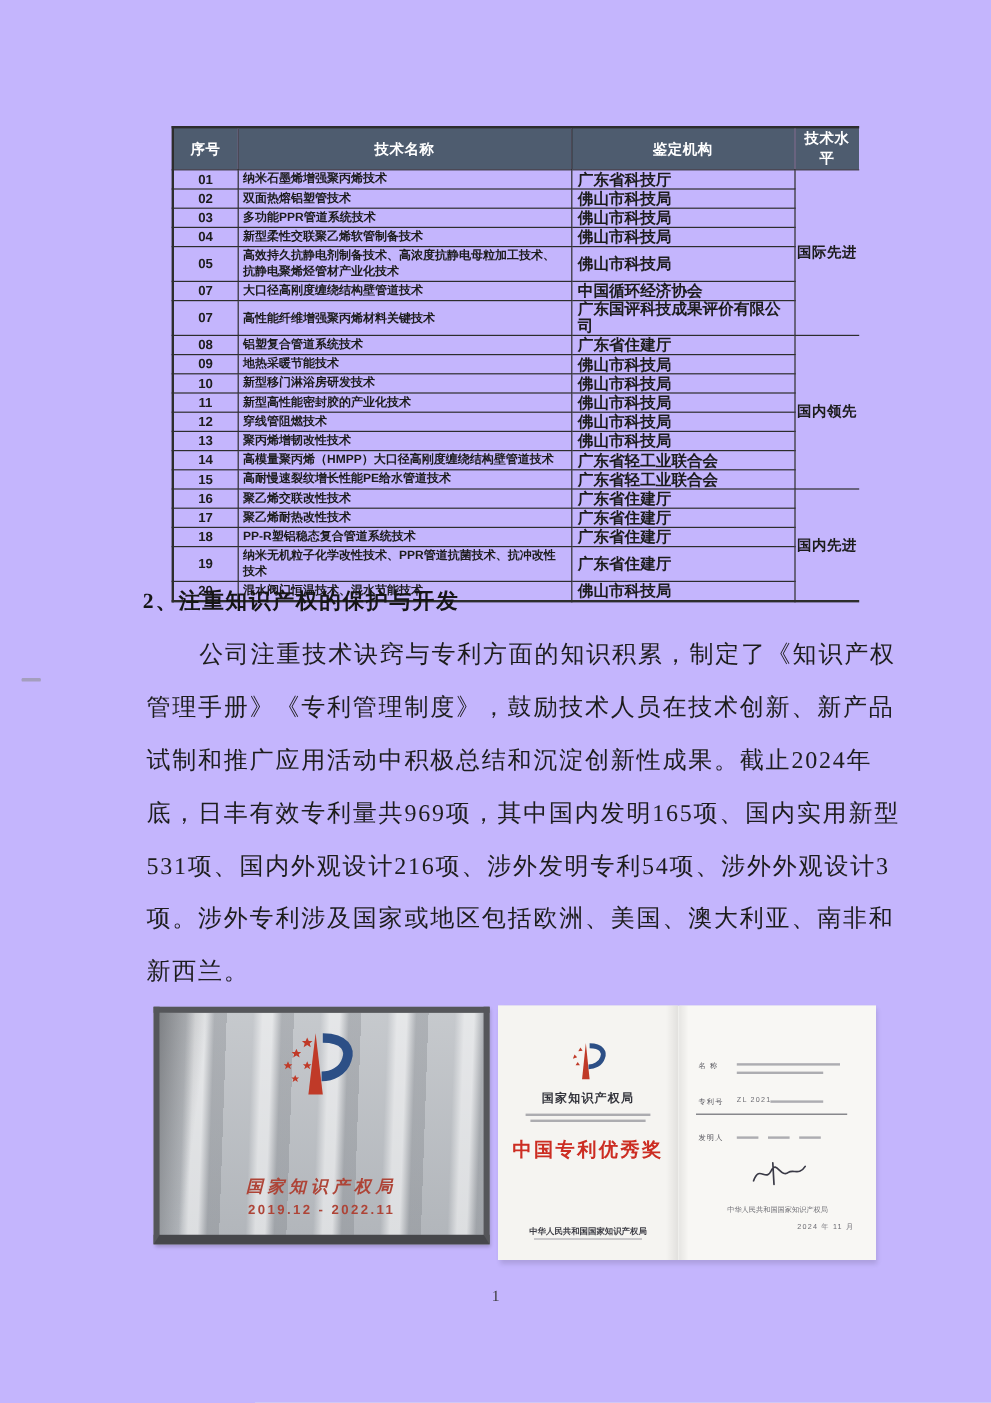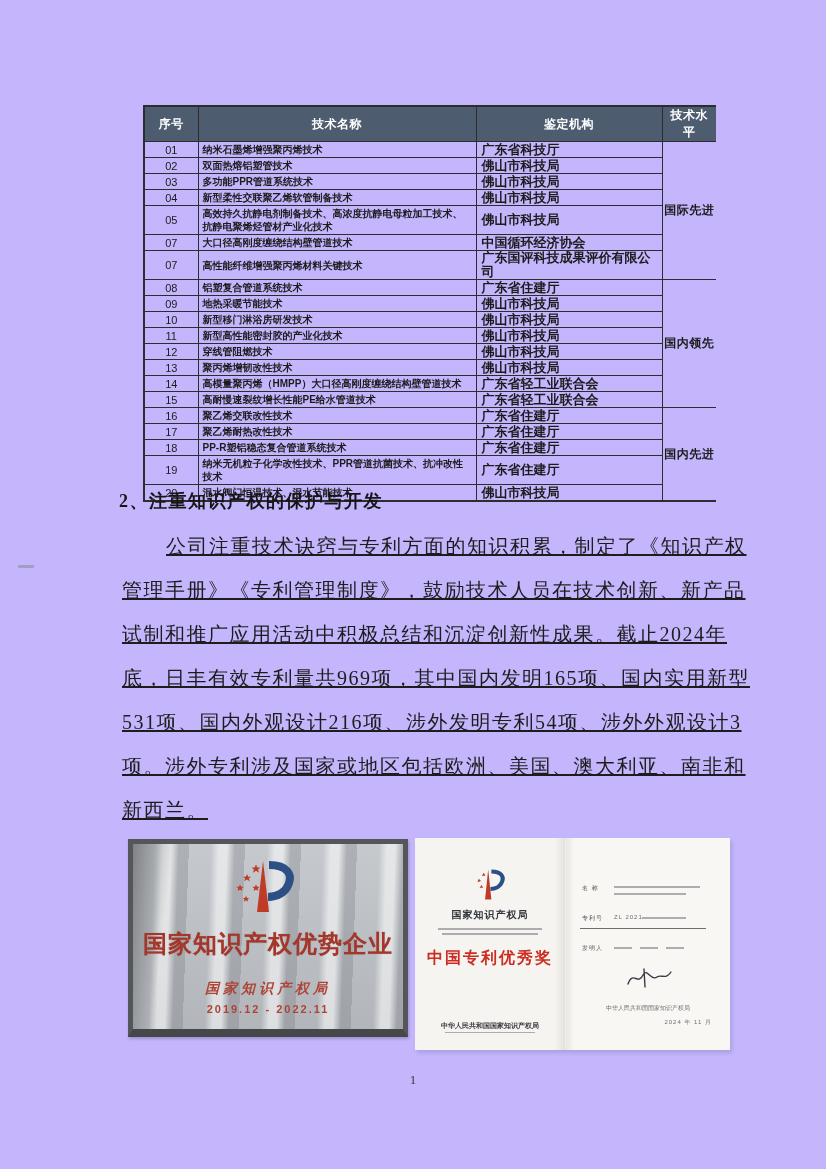--- a/index.html
+++ b/index.html
@@ -16,40 +16,40 @@
     border-collapse:collapse; table-layout:fixed;
     border:2px solid #2d2d2d; border-right:none;
   }
   .tech-table th, .tech-table td {
     border:1px solid #2d2d2d; overflow:hidden; vertical-align:middle;
   }
   .tech-table thead th {
     background:#4e5c6f; color:#ffffff; font-size:12px; font-weight:700;
     height:20px; padding:0 2px; letter-spacing:0.5px;
   }
-  .c-no   { text-align:center; font-size:11px; font-weight:400; height:16px; padding:0; }
+  .c-no   { text-align:center; font-size:11px; font-weight:700; height:16px; padding:0; }
   .c-name { font-size:10px; font-weight:600; line-height:13px; padding:1px 4px; }
   .c-name.nowrap { white-space:nowrap; }
   .c-org  { font-size:13px; font-weight:600; line-height:14px; padding:0 3px 0 5px; }
   .c-level{
     font-size:12px; font-weight:600; text-align:center; vertical-align:middle;
     border-right:none !important; letter-spacing:0.5px;
   }
 
   
   .sec-heading {
     position:absolute; left:119px; top:489px;
     font-family:"Liberation Serif", serif; font-size:18px; font-weight:700;
     color:#161616; letter-spacing:1.5px; white-space:nowrap;
   }
   .body-text {
     position:absolute; left:122px; top:524px;
     font-family:"Liberation Serif", serif; font-size:20px; color:#1d1d1d;
   }
-  .body-text .line { height:44px; line-height:44px; white-space:nowrap; letter-spacing:1.5px;text-decoration:underline; }
+  .body-text .line { height:44px; line-height:44px; white-space:nowrap; letter-spacing:1.5px; }
   .body-text .line.indent { padding-left:44px; }
 
   
   .plaque-photo {
     position:absolute; left:128px; top:839px; width:280px; height:198px;
     background:#9b9ea3; box-shadow:1px 2px 3px rgba(0,0,0,.2);
   }
   .plaque {
     position:absolute; left:0; top:0; right:0; bottom:0;
     border:5px solid #55565a; border-bottom:8px solid #46474b;
@@ -270,21 +270,20 @@
           <polygon id="st" points="0,-4 1.2,-1.3 4,-1.3 1.9,0.5 2.7,3.3 0,1.6 -2.7,3.3 -1.9,0.5 -4,-1.3 -1.2,-1.3" fill="#c03a28"></polygon>
         </defs>
         <use href="#st" transform="translate(12,32) scale(0.9)"></use>
         <use href="#st" transform="translate(19,22)"></use>
         <use href="#st" transform="translate(28,13) scale(1.1)"></use>
         <use href="#st" transform="translate(18,43) scale(0.8)"></use>
         <use href="#st" transform="translate(28,32) scale(0.9)"></use>
         <polygon points="35,5 41,56 29,56" fill="#c03a28"></polygon>
         <path d="M41,9 C60,9 64,19 61,27 C58,37 48,41 40,41" fill="none" stroke="#2c4f86" stroke-width="8"></path>
       </svg>
-      <div class="plaque-title">国家知识产权优势企业</div>
       <div class="plaque-issuer">国家知识产权局</div>
       <div class="plaque-period">2019.12 - 2022.11</div>
     </div>
   </div>
 
   <div class="cert-photo">
     <div class="cert-left">
       <svg class="cert-logo" width="36" height="42" viewBox="0 0 80 84">
         <polygon points="12,36 15,28 20,33" fill="#c03a28"></polygon>
         <polygon points="22,22 26,15 30,21" fill="#c03a28"></polygon>

